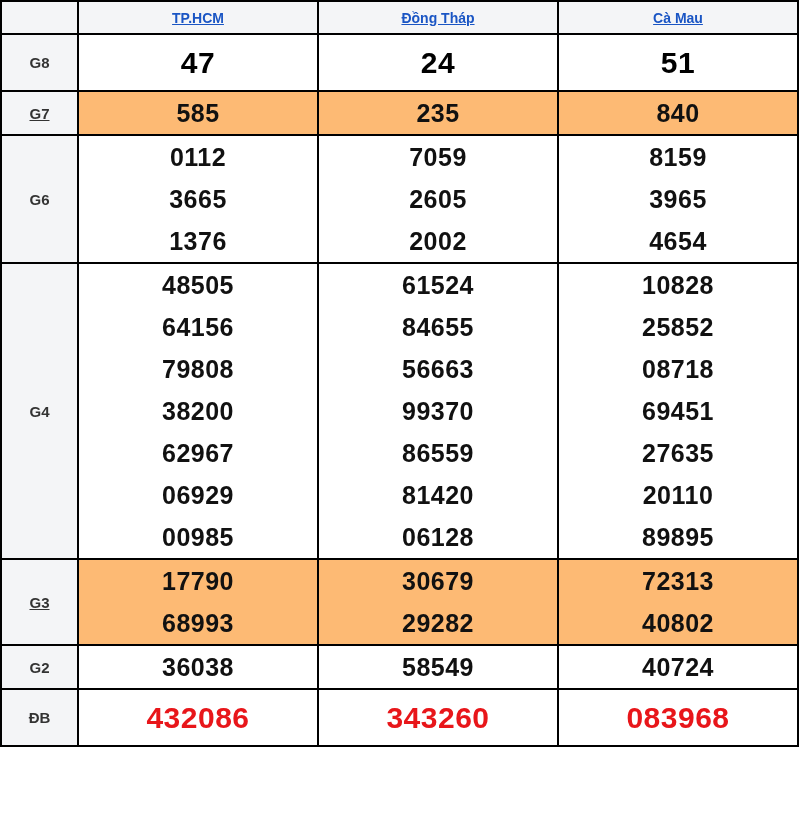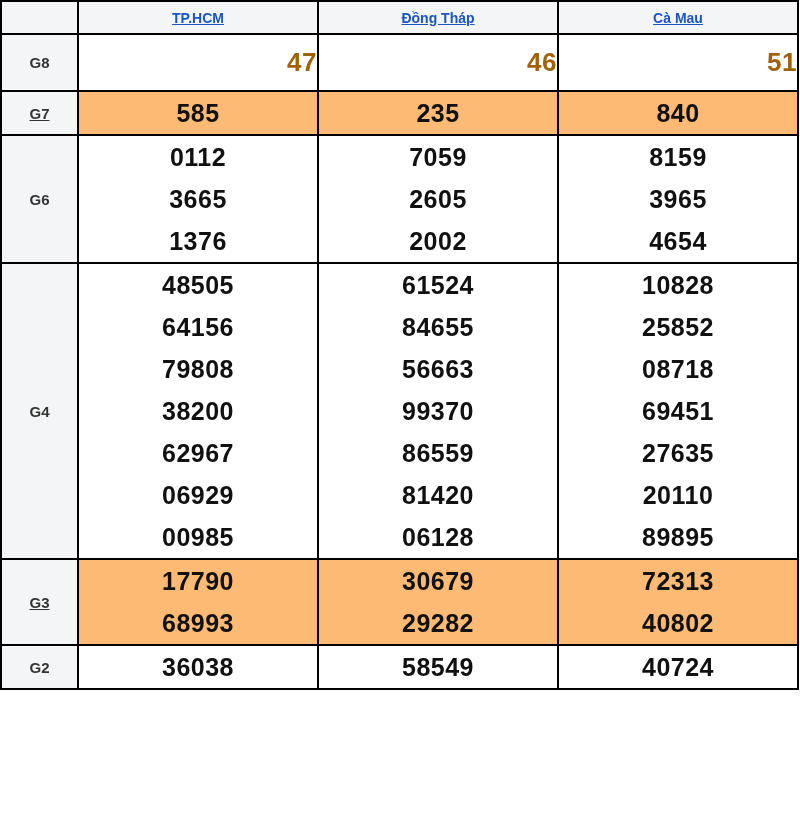--- a/index.html
+++ b/index.html
@@ -62,23 +62,22 @@
   td.nums .num-line {
     display: block;
     height: 42px;
     line-height: 42px;
   }
   
   tr.row-g8 td.nums, tr.row-g8 td.prize-label {
     height: 55px;
   }
   tr.row-g8 td.nums {
-    font-size: 26px;
-    color: #a16207;
-    text-align: right;
+    font-size: 30px;
+    color: #000000;
   }
   tr.row-g8 td.nums .num-line { height: 53px; line-height: 53px; }
 
   tr.row-db td.nums {
     font-size: 30px;
     color: #e8161a;
   }
   tr.row-db td.nums .num-line { height: 53px; line-height: 53px; }
   tr.row-db td.prize-label { height: 55px; }
 
@@ -108,21 +107,21 @@
       <th><a href="#">Cà Mau</a></th>
     </tr>
   </thead>
   <tbody>
       <tr class="row-g8 alt">
         <td class="prize-label">G8</td>
         <td class="nums">
           <span class="num-line">47</span>
         </td>
         <td class="nums">
-          <span class="num-line">46</span>
+          <span class="num-line">24</span>
         </td>
         <td class="nums">
           <span class="num-line">51</span>
         </td>
       </tr>
       <tr class="row-g7 shade">
         <td class="prize-label">G7</td>
         <td class="nums">
           <span class="num-line">585</span>
         </td>
@@ -201,14 +200,26 @@
         <td class="nums">
           <span class="num-line">36038</span>
         </td>
         <td class="nums">
           <span class="num-line">58549</span>
         </td>
         <td class="nums">
           <span class="num-line">40724</span>
         </td>
       </tr>
+      <tr class="row-db alt">
+        <td class="prize-label">ĐB</td>
+        <td class="nums">
+          <span class="num-line">432086</span>
+        </td>
+        <td class="nums">
+          <span class="num-line">343260</span>
+        </td>
+        <td class="nums">
+          <span class="num-line">083968</span>
+        </td>
+      </tr>
     </tbody>
 </table>
 
 </body></html>

